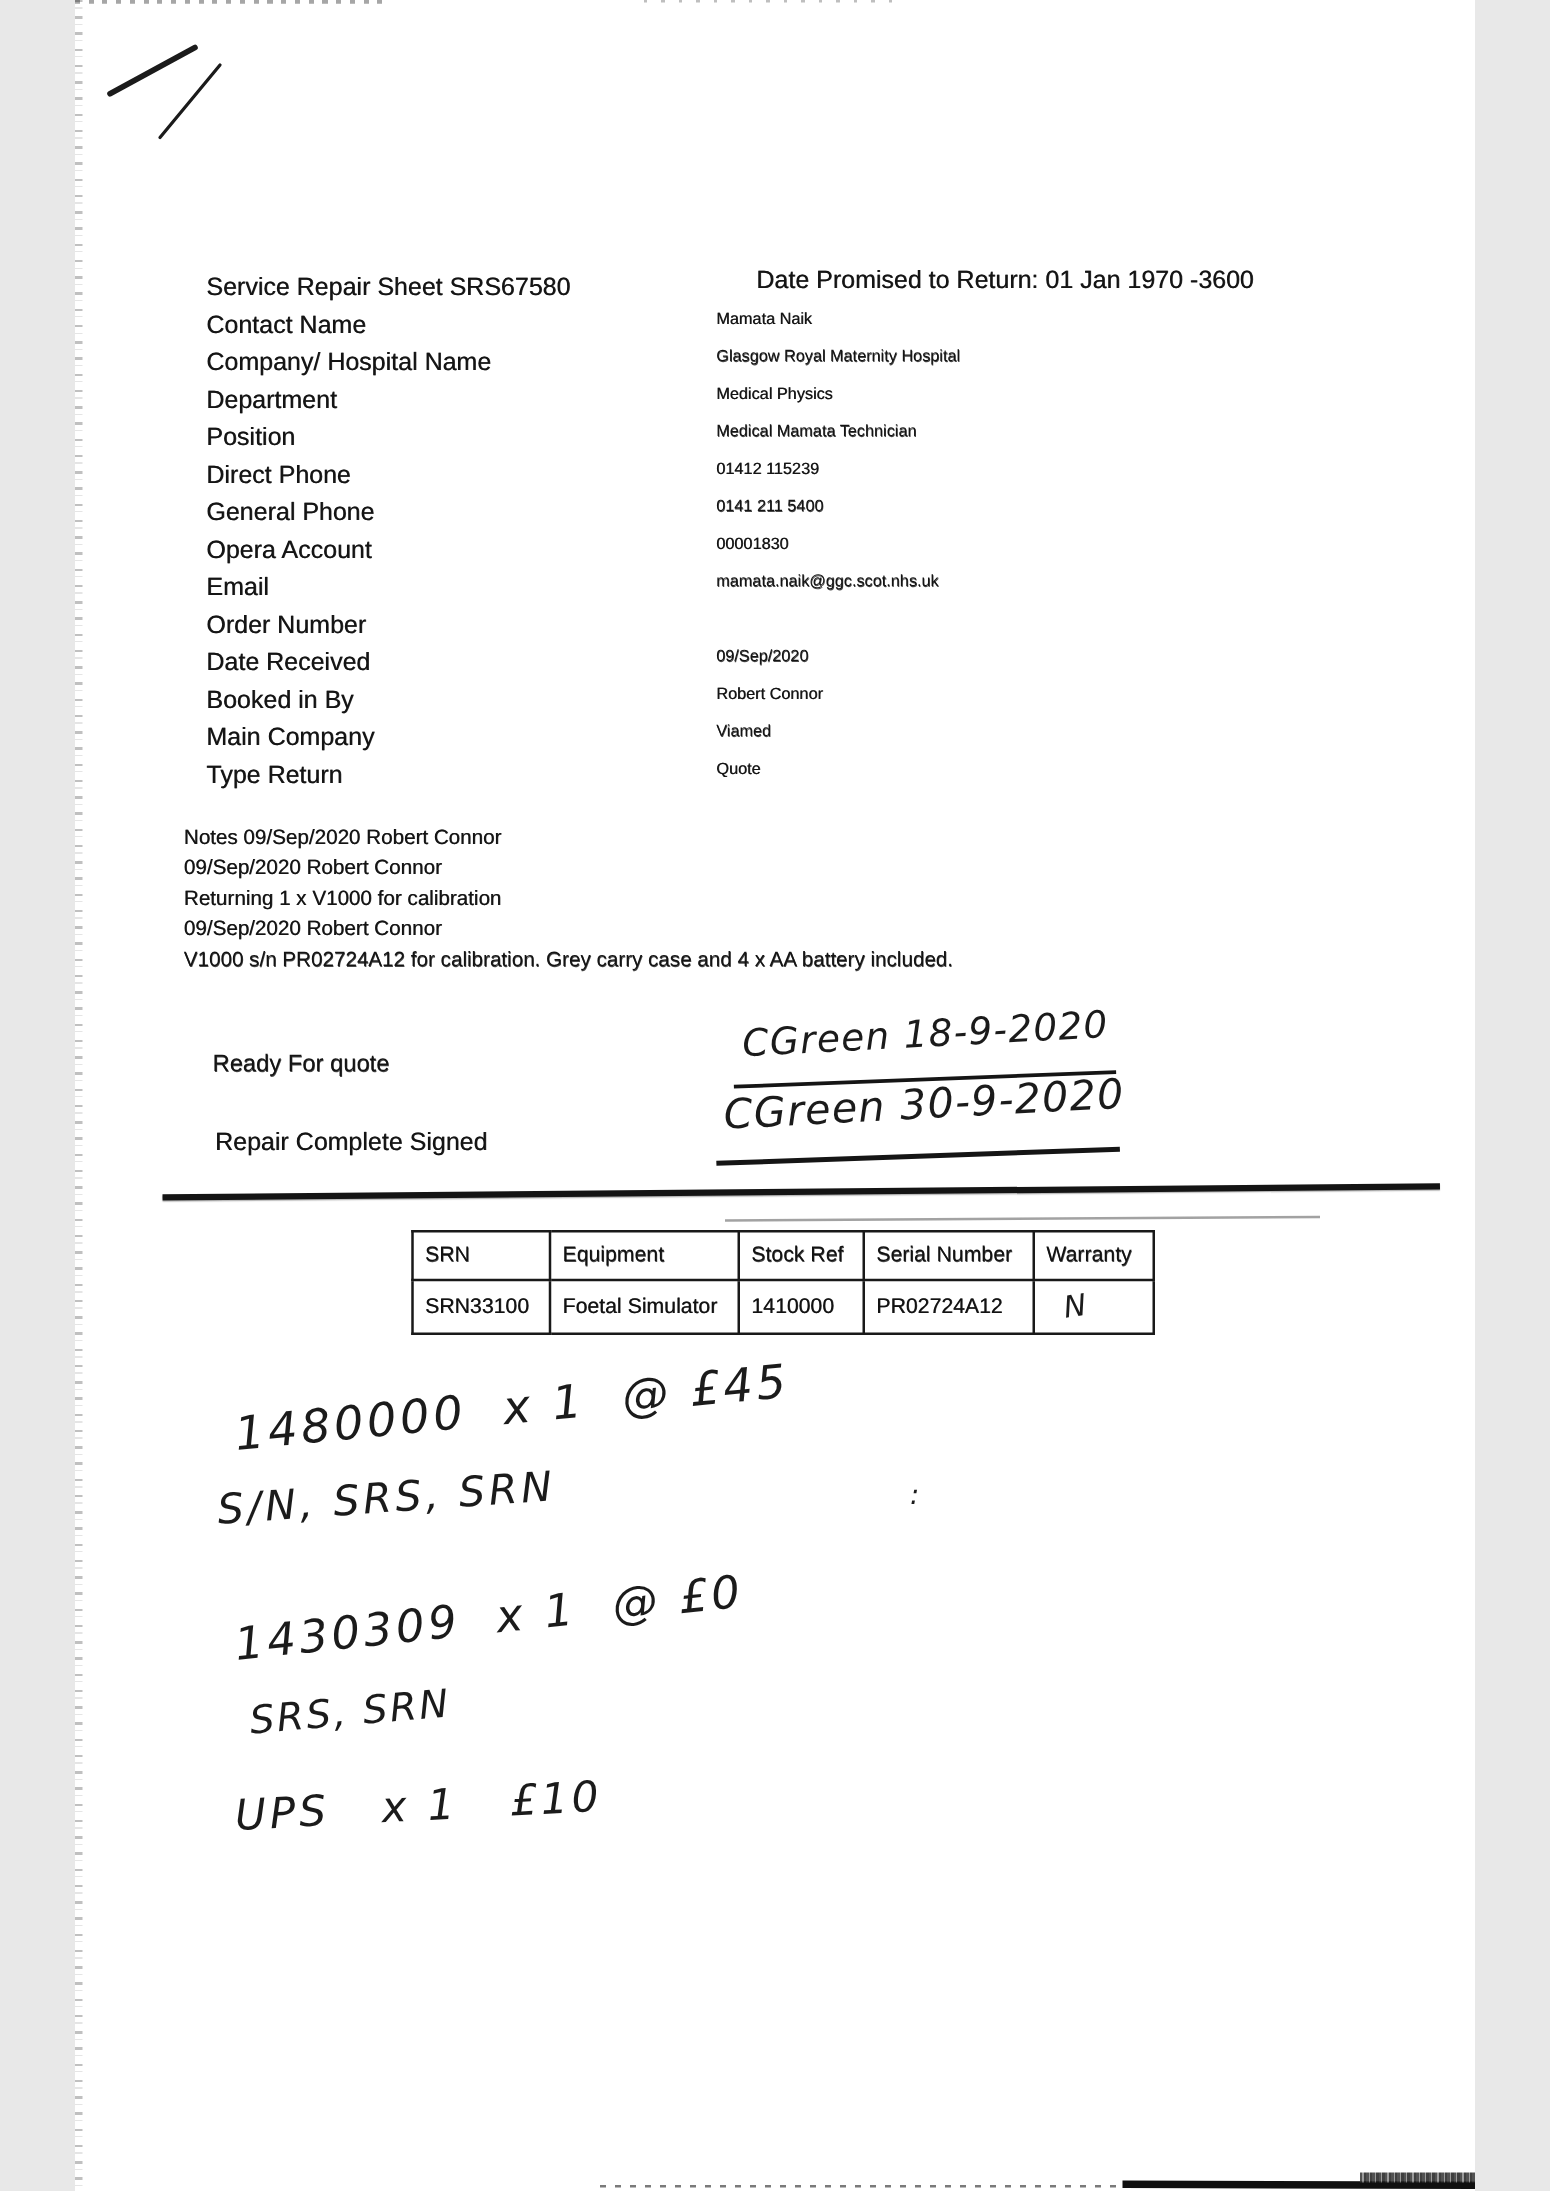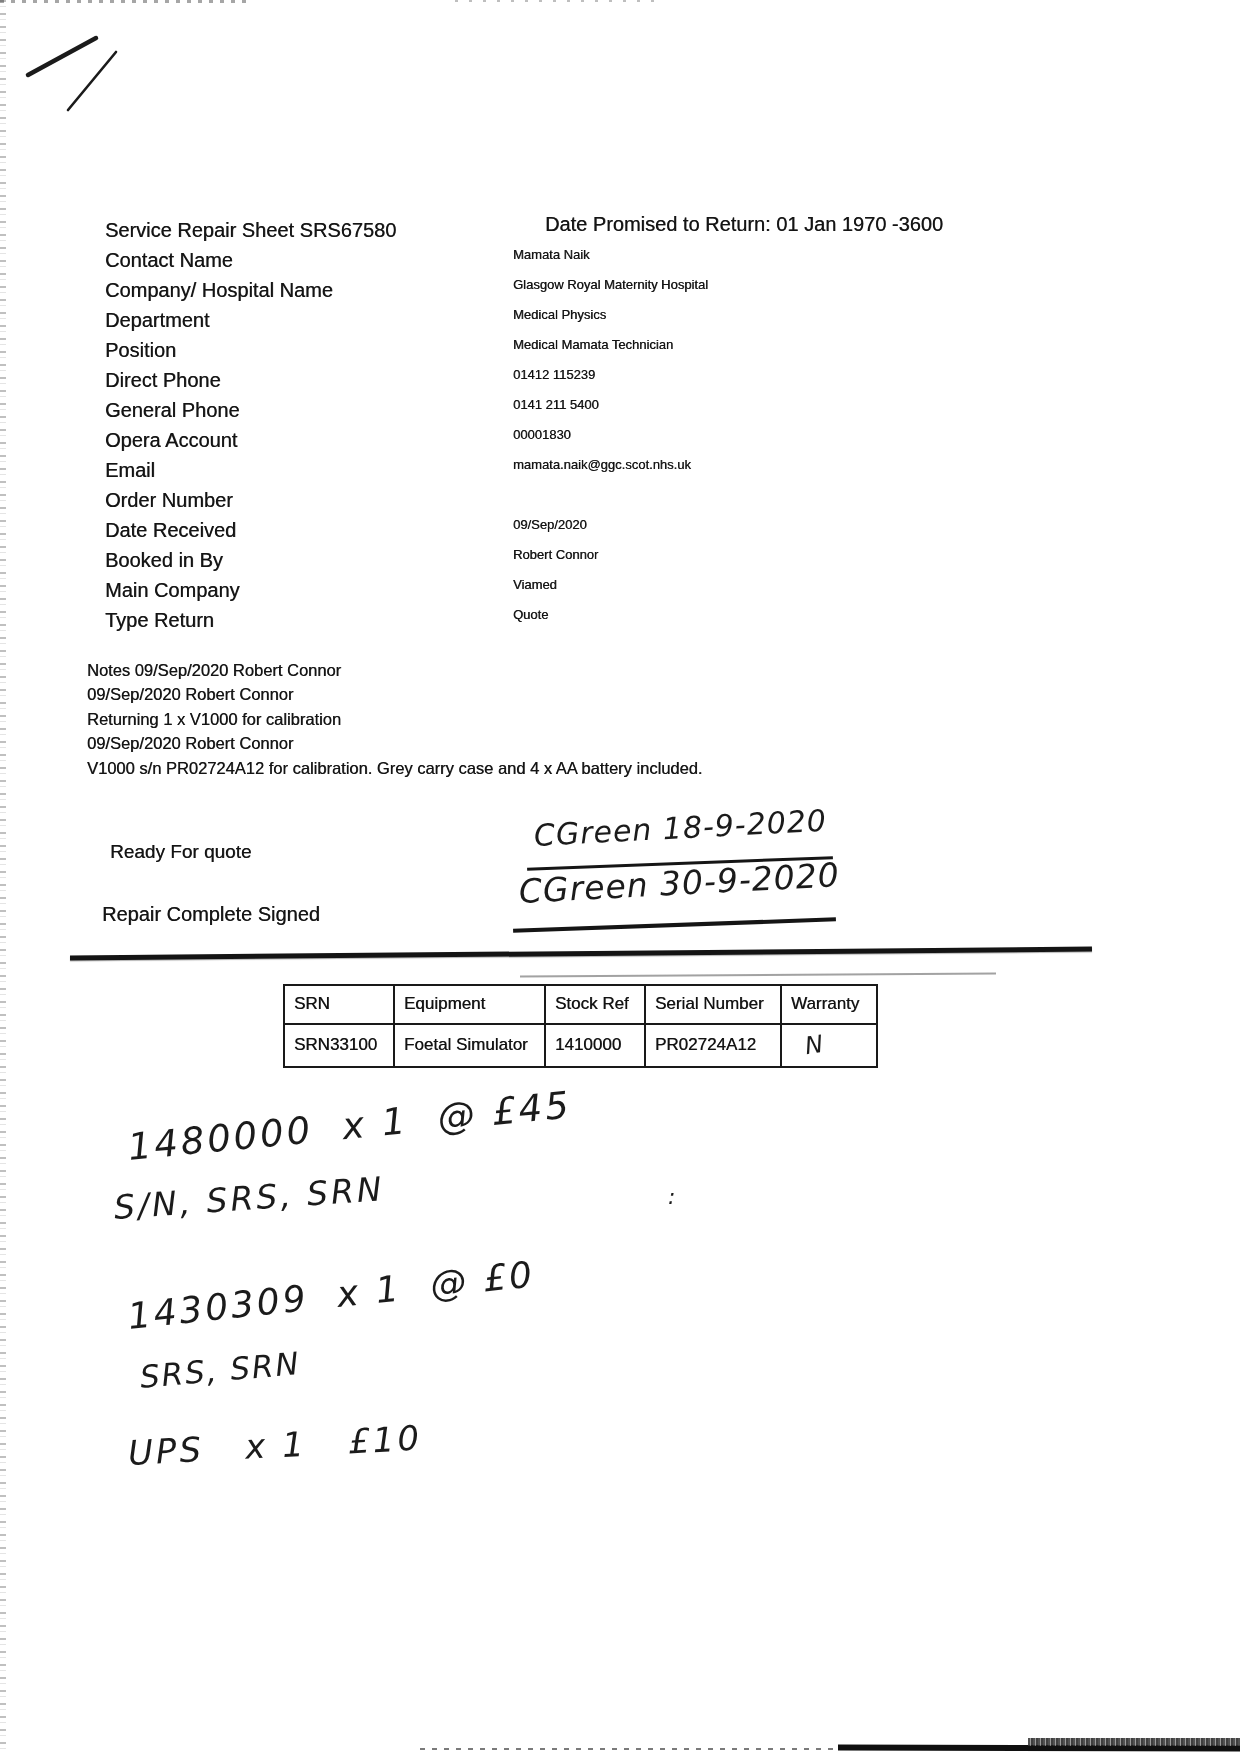--- a/index.html
+++ b/index.html
@@ -1,17 +1,17 @@
 <!DOCTYPE html>
 <html><head>
 <meta charset="utf-8">
 <style>
   html,body { margin:0; padding:0; background:#e8e8e8; }
   .page {
-    position:relative; width:1240px; height:1753px; margin:0 auto;
+    position:relative; width:1120px; height:1753px; margin:0 auto;
     background:#ffffff; overflow:hidden;
     font-family:"Liberation Sans", sans-serif; color:#141414;
   }
   .typed { text-shadow:0.4px 0.3px 0 rgba(20,20,20,0.78); }
 
   
   .noise-left {
     position:absolute; left:0; top:0; width:6px; height:1753px; opacity:.45;
     background:repeating-linear-gradient(180deg, rgba(40,40,40,.65) 0 2px, transparent 2px 6px, rgba(110,110,110,.4) 6px 7px, transparent 7px 13px);
   }
@@ -42,32 +42,32 @@
   .lbl { position:absolute; left:105px; font-size:20px; white-space:pre; }
   .val { position:absolute; left:513px; top:-2px; font-size:13px; white-space:pre; }
   .date-promised { position:absolute; left:545px; top:-6px; font-size:20px; }
 
   
   .notes { position:absolute; left:87px; top:658px; font-size:16.5px; line-height:24.4px; }
   .notes div { white-space:pre; }
 
   
   .label-ready  { position:absolute; left:110px; top:841px; font-size:19px; }
-  .label-repair { position:absolute; left:102px; top:903px; font-size:20px; }
+  .label-repair { position:absolute; left:112px; top:903px; font-size:20px; }
   .hw { font-family:"DejaVu Sans", sans-serif; font-style:italic; color:#1b1b1b; white-space:pre; }
   .sig1 { position:absolute; left:534px; top:818px; font-size:30px; letter-spacing:1px; transform:rotate(-3deg); transform-origin:left center; }
   .sig1-line { position:absolute; left:527px; top:862px; width:306px; height:3px; background:#151515; transform:rotate(-2.2deg); }
   .sig2 { position:absolute; left:519px; top:872px; font-size:33px; letter-spacing:1px; transform:rotate(-3deg); transform-origin:left center; }
   .sig2-line { position:absolute; left:513px; top:923px; width:323px; height:3.5px; background:#151515; transform:rotate(-2deg); }
 
   .divider { position:absolute; left:70px; top:951px; width:1022px; height:5px; background:#141414; transform:rotate(-0.5deg); box-shadow:0 1px 1px rgba(0,0,0,0.3); }
   .artifact-line { position:absolute; left:520px; top:974px; width:476px; height:2px; background:rgba(70,70,70,0.5); transform:rotate(-0.35deg); }
 
   
-  .equip-table { position:absolute; left:283px; top:984px; border-collapse:collapse; font-size:17px; color:#121212; }
+  .equip-table { position:absolute; left:269px; top:984px; border-collapse:collapse; font-size:17px; color:#121212; }
   .equip-table th, .equip-table td {
     border:2.5px solid #191919; padding:6px 9px 7px 9px; text-align:left;
     font-weight:400; white-space:nowrap; height:24px;
   }
   .cw-srn{min-width:90px} .cw-eq{min-width:131px} .cw-sr{min-width:80px} .cw-sn{min-width:116px} .cw-wa{min-width:76px}
   .warranty-mark { font-size:24px; display:inline-block; transform:rotate(-8deg); margin-left:14px; }
 
   
   .q1 { position:absolute; left:128px; top:1126px; font-size:37px; letter-spacing:3px; transform:rotate(-5.5deg); transform-origin:left center; }
   .q2 { position:absolute; left:114px; top:1188px; font-size:33px; letter-spacing:3px; transform:rotate(-4deg); transform-origin:left center; }

